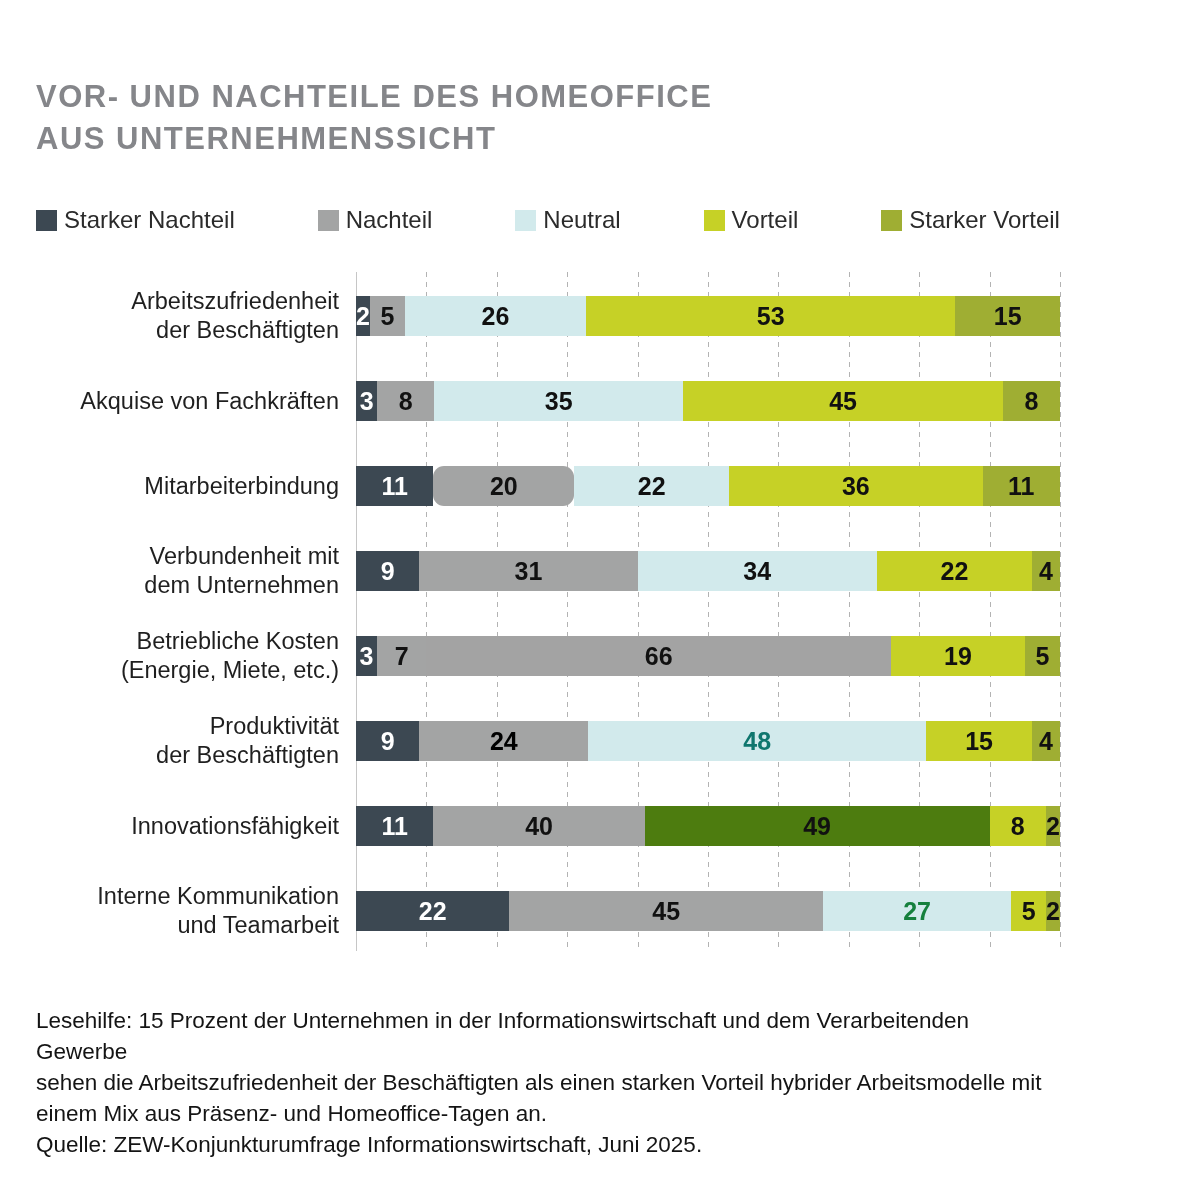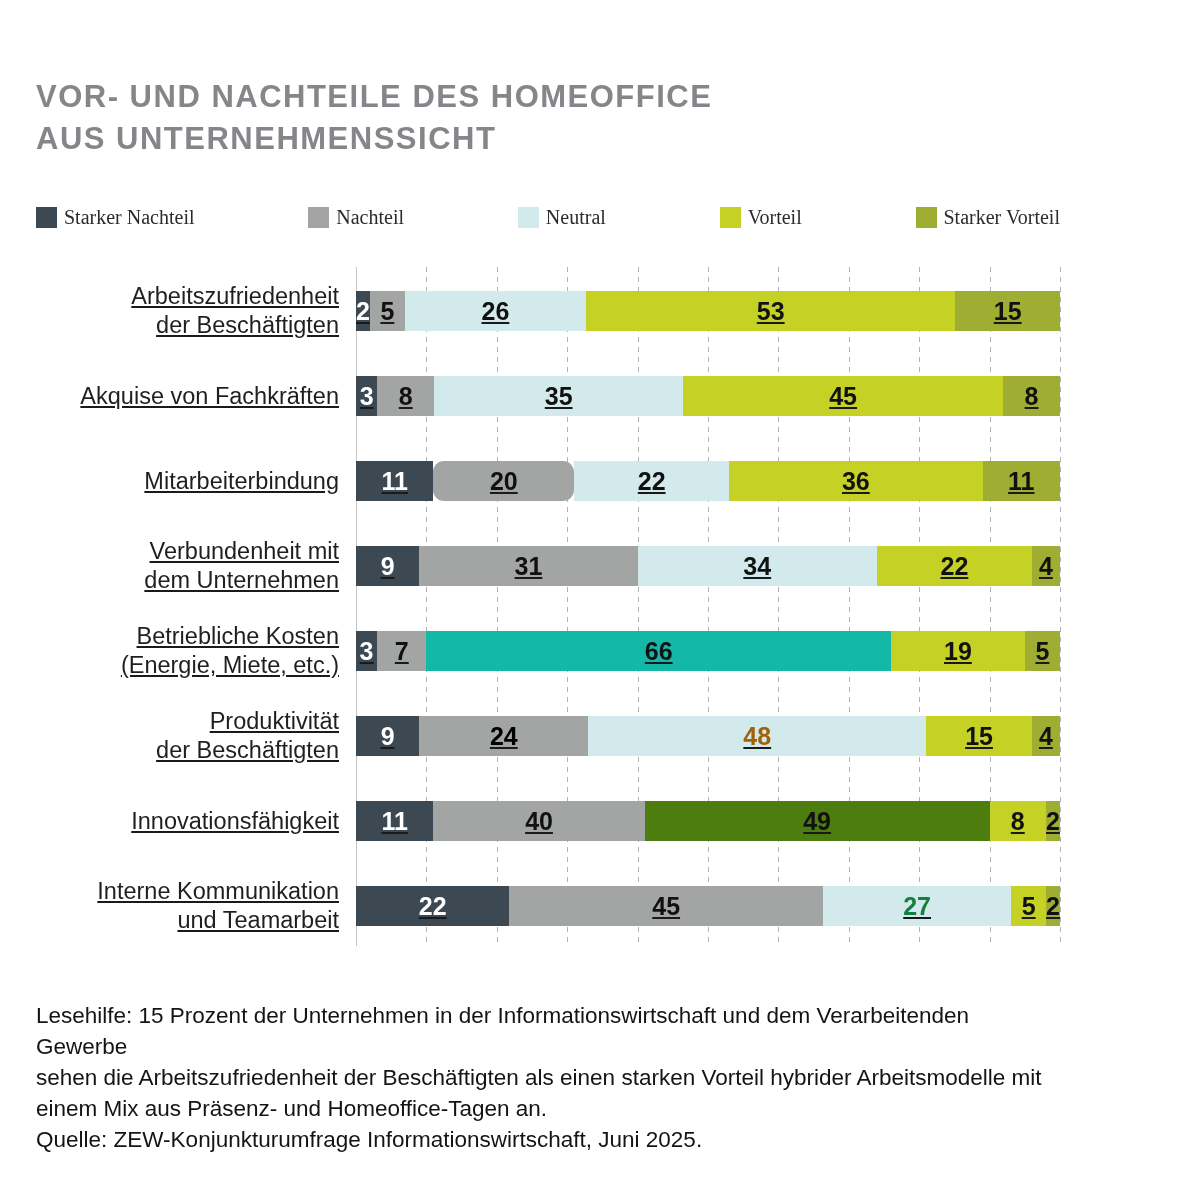--- a/index.html
+++ b/index.html
@@ -18,21 +18,21 @@
   }
 
   .legend {
     margin-top: 46px;
     display: flex;
     justify-content: space-between;
     align-items: center;
   }
   .legend-item { display: flex; align-items: center; gap: 7px; }
   .legend-swatch { width: 21px; height: 21px; display: inline-block; flex: 0 0 auto; }
-  .legend-label { font-size: 20px; color: #2b2b2b; font-family: Liberation Serif, serif; }
+  .legend-label { font-size: 24px; color: #2b2b2b; }
 
   .chart {
     margin-top: 38px;
     position: relative;
     display: grid;
     grid-template-columns: 320px 1fr;
   }
   .gridlines {
     position: absolute;
     left: 320px; right: 0; top: 0; bottom: 0;
@@ -46,21 +46,20 @@
     background-image: repeating-linear-gradient(to bottom, #b3b3b3 0 5px, transparent 5px 10px);
   }
   .chart-rows {
     grid-column: 1 / 3;
     display: grid;
     grid-template-columns: 320px 1fr;
     row-gap: 45px;
     padding: 24px 0 20px 0;
     position: relative;
     z-index: 1;
-    text-decoration: underline;
   }
   .row-label {
     height: 40px;
     display: flex;
     flex-direction: column;
     justify-content: center;
     text-align: right;
     padding-right: 17px;
     font-size: 23.5px;
     line-height: 29px;
@@ -215,41 +214,41 @@
         </div>
         <div class="row-label"><span>Betriebliche Kosten
 (Energie, Miete, etc.)</span></div>
         <div class="bar">
           <div class="bar-segment" style="flex-grow: 3; flex-basis: 0px; background: rgb(60, 72, 82);">
             <span class="segment-value" style="color: rgb(255, 255, 255);">3</span>
           </div>
           <div class="bar-segment" style="flex-grow: 7; flex-basis: 0px; background: rgb(163, 164, 164);">
             <span class="segment-value" style="color: rgb(17, 17, 17);">7</span>
           </div>
-          <div class="bar-segment" style="flex-grow: 66; flex-basis: 0px; background: #14b8a6;">
+          <div class="bar-segment" style="flex-grow: 66; flex-basis: 0px; background: #a3a3a3;">
             <span class="segment-value" style="color: rgb(17, 17, 17);">66</span>
           </div>
           <div class="bar-segment" style="flex-grow: 19; flex-basis: 0px; background: rgb(198, 209, 38);">
             <span class="segment-value" style="color: rgb(17, 17, 17); text-align: right;">19</span>
           </div>
           <div class="bar-segment" style="flex-grow: 5; flex-basis: 0px; background: rgb(159, 174, 51);">
             <span class="segment-value" style="color: rgb(17, 17, 17);">5</span>
           </div>
         </div>
         <div class="row-label"><span>Produktivität
 der Beschäftigten</span></div>
         <div class="bar">
           <div class="bar-segment" style="flex-grow: 9; flex-basis: 0px; background: rgb(60, 72, 82);">
             <span class="segment-value" style="color: rgb(255, 255, 255);">9</span>
           </div>
           <div class="bar-segment" style="flex-grow: 24; flex-basis: 0px; background: rgb(163, 164, 164);">
             <span class="segment-value" style="color: #000000;">24</span>
           </div>
           <div class="bar-segment" style="flex-grow: 48; flex-basis: 0px; background: rgb(210, 234, 236);">
-            <span class="segment-value" style="color: #a16207;">48</span>
+            <span class="segment-value" style="color: #0f766e;">48</span>
           </div>
           <div class="bar-segment" style="flex-grow: 15; flex-basis: 0px; background: rgb(198, 209, 38);">
             <span class="segment-value" style="color: rgb(17, 17, 17);">15</span>
           </div>
           <div class="bar-segment" style="flex-grow: 4; flex-basis: 0px; background: rgb(159, 174, 51);">
             <span class="segment-value" style="color: rgb(17, 17, 17);">4</span>
           </div>
         </div>
         <div class="row-label"><span>Innovationsfähigkeit</span></div>
         <div class="bar">

